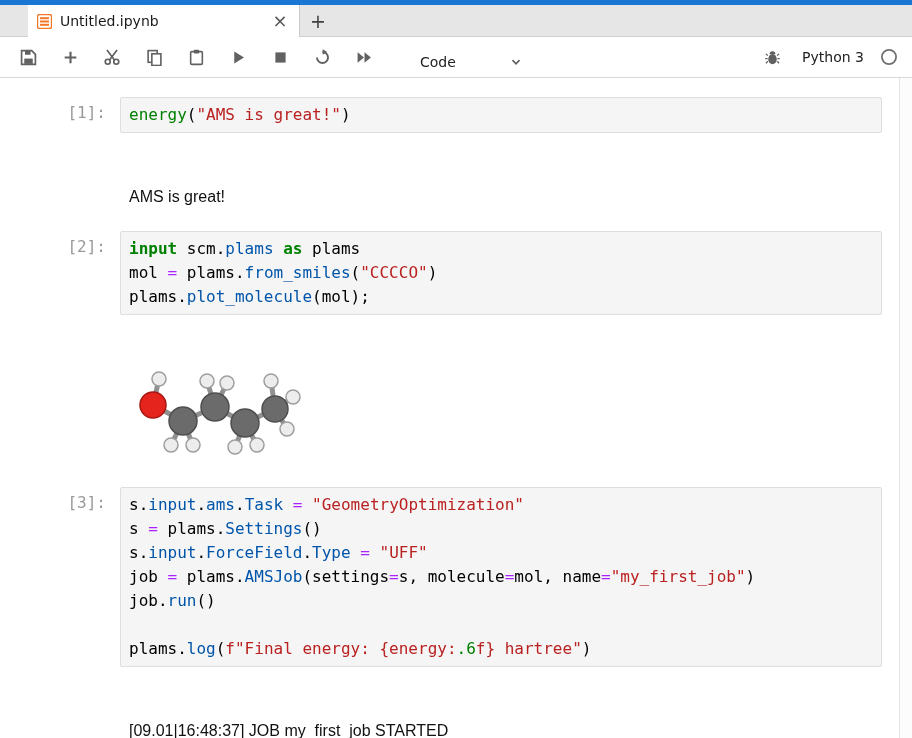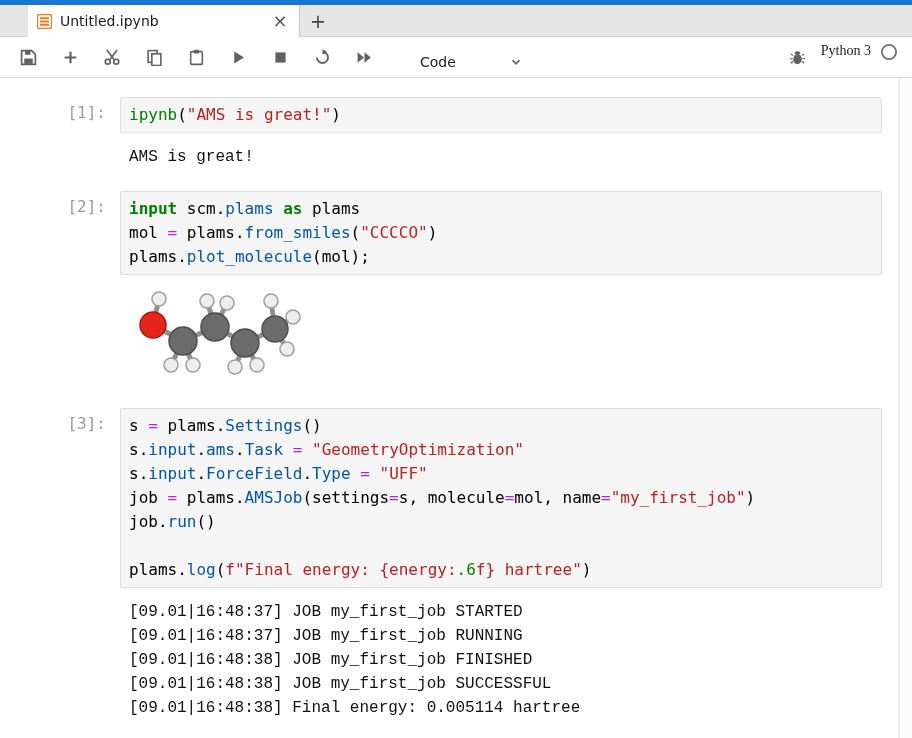--- a/index.html
+++ b/index.html
@@ -21,40 +21,40 @@
              font-size: 19px; color: #424242; cursor: pointer; }
 
   
   .toolbar { height: 41px; flex: none; background: #fff; border-bottom: 1px solid #d8d8d8;
              display: flex; align-items: center; padding: 0 14px; }
   .tb-btn { width: 28px; height: 28px; flex: none; display: flex; align-items: center;
             justify-content: center; margin-right: 14px; border-radius: 2px; cursor: pointer; }
   .tb-btn svg { display: block; }
   .cell-type { margin-left: 24px; width: 112px; height: 26px; display: flex; align-items: flex-end;
                justify-content: space-between; font-size: 14px; color: #212121; padding: 0 4px; cursor: pointer; }
-  .toolbar-right { margin-left: auto; display: flex; align-items: flex-start; gap: 9px; font-family: Liberation Serif, serif; }
+  .toolbar-right { margin-left: auto; display: flex; align-items: center; gap: 16px; }
   .kernel-name { font-size: 14px; color: #212121; cursor: pointer; }
 
   
   .notebook { flex: 1; position: relative; overflow: hidden; background: #fff; padding-top: 19px; }
   .scroll-gutter { position: absolute; top: 0; right: 0; width: 13px; height: 100%;
                    border-left: 1px solid #e3e3e3; background: #fcfcfc; }
   .cells { padding-right: 30px; }
   .cell { margin-bottom: 18px; }
   .cell-row { display: flex; align-items: flex-start; }
   .prompt { width: 120px; flex: none; text-align: right; padding: 6px 14px 0 0;
             font-family: "DejaVu Sans Mono", "Liberation Mono", monospace;
             font-size: 16px; color: #9a9a9a; }
   .editor { flex: 1; background: #f5f5f5; border: 1px solid #dedede; border-radius: 2px;
             padding: 5px 8px; font-family: "DejaVu Sans Mono", "Liberation Mono", monospace;
             font-size: 16px; color: #000; cursor: text; }
   .code-line { min-height: 24px; line-height: 24px; white-space: pre; }
   .output-row { padding-top: 8px; }
-  .output { flex: 1; padding: 4px 9px; font-family: Liberation Mono, monospace;
-            font-size: 16px; color: #111; }
+  .output { flex: 1; padding: 4px 9px; font-family: Liberation Sans, sans-serif;
+            font-size: 16px; color: #111; margin-top: 40px; }
   .output pre { font-family: inherit; font-size: inherit; line-height: 24px; white-space: pre; }
 
   
   .tok-kw   { color: var(--keyword, #008000); font-weight: bold; }
   .tok-bi   { color: var(--builtin, #008000); }
   .tok-str  { color: var(--string, #ba2121); }
   .tok-prop { color: var(--property, #0055aa); }
   .tok-op   { color: var(--operator, #aa22ff); }
   .tok-num  { color: var(--number, #008000); }
   .tok-pl   { color: #000; }
@@ -166,21 +166,21 @@
       </svg>
     </div>
   </div>
 
   <div class="notebook">
     <div class="cells">
         <div class="cell">
           <div class="cell-row">
             <div class="prompt">[1]:</div>
             <div class="editor">
-              <div class="code-line"><span class="tok-bi">ipynb</span><span class="tok-pl">(</span><span class="tok-str">"AMS is great!"</span><span class="tok-pl">)</span></div>
+              <div class="code-line"><span class="tok-bi">energy</span><span class="tok-pl">(</span><span class="tok-str">"AMS is great!"</span><span class="tok-pl">)</span></div>
             </div>
           </div>
           <div class="cell-row output-row">
             <div class="prompt"></div>
             <div class="output">
               <pre>AMS is great!</pre>
             </div>
           </div>
         </div>
         <div class="cell">
@@ -232,22 +232,22 @@
     </g>
     <circle cx="24" cy="38" r="13" fill="#e5241d" stroke="#a81712" stroke-width="1.5"></circle>
   </svg>
 </div>
           </div>
         </div>
         <div class="cell">
           <div class="cell-row">
             <div class="prompt">[3]:</div>
             <div class="editor">
+              <div class="code-line"><span class="tok-pl">s.</span><span class="tok-prop">input</span><span class="tok-pl">.</span><span class="tok-prop">ams</span><span class="tok-pl">.</span><span class="tok-prop">Task</span><span class="tok-pl"> </span><span class="tok-op">=</span><span class="tok-pl"> </span><span class="tok-str">"GeometryOptimization"</span></div>
               <div class="code-line"><span class="tok-pl">s </span><span class="tok-op">=</span><span class="tok-pl"> plams.</span><span class="tok-prop">Settings</span><span class="tok-pl">()</span></div>
-              <div class="code-line"><span class="tok-pl">s.</span><span class="tok-prop">input</span><span class="tok-pl">.</span><span class="tok-prop">ams</span><span class="tok-pl">.</span><span class="tok-prop">Task</span><span class="tok-pl"> </span><span class="tok-op">=</span><span class="tok-pl"> </span><span class="tok-str">"GeometryOptimization"</span></div>
               <div class="code-line"><span class="tok-pl">s.</span><span class="tok-prop">input</span><span class="tok-pl">.</span><span class="tok-prop">ForceField</span><span class="tok-pl">.</span><span class="tok-prop">Type</span><span class="tok-pl"> </span><span class="tok-op">=</span><span class="tok-pl"> </span><span class="tok-str">"UFF"</span></div>
               <div class="code-line"><span class="tok-pl">job </span><span class="tok-op">=</span><span class="tok-pl"> plams.</span><span class="tok-prop">AMSJob</span><span class="tok-pl">(settings</span><span class="tok-op">=</span><span class="tok-pl">s, molecule</span><span class="tok-op">=</span><span class="tok-pl">mol, name</span><span class="tok-op">=</span><span class="tok-str">"my_first_job"</span><span class="tok-pl">)</span></div>
               <div class="code-line"><span class="tok-pl">job.</span><span class="tok-prop">run</span><span class="tok-pl">()</span></div>
               <div class="code-line"></div>
               <div class="code-line"><span class="tok-pl">plams.</span><span class="tok-prop">log</span><span class="tok-pl">(</span><span class="tok-str">f"Final energy: {energy:</span><span class="tok-num">.6</span><span class="tok-str">f} hartree"</span><span class="tok-pl">)</span></div>
             </div>
           </div>
           <div class="cell-row output-row">
             <div class="prompt"></div>
             <div class="output">

